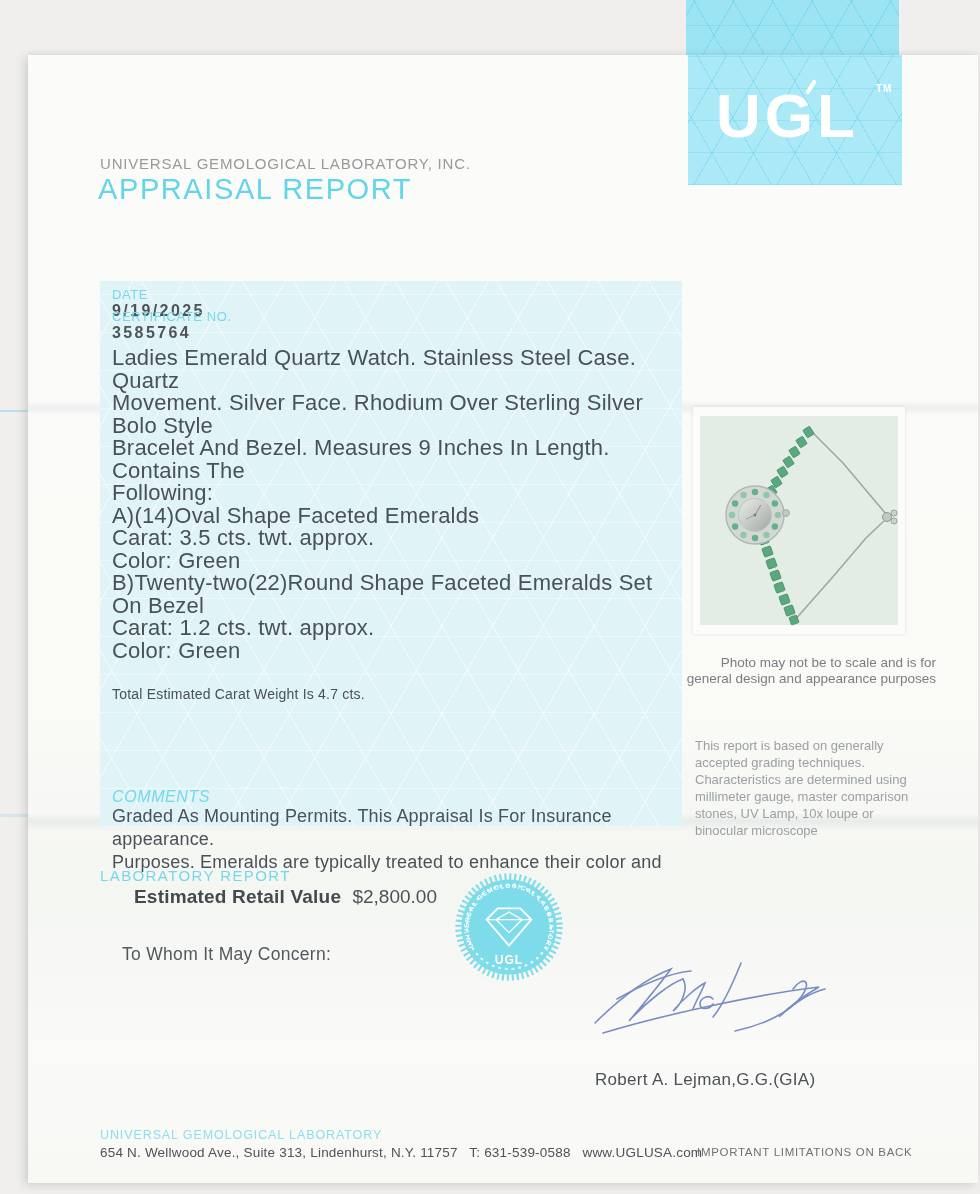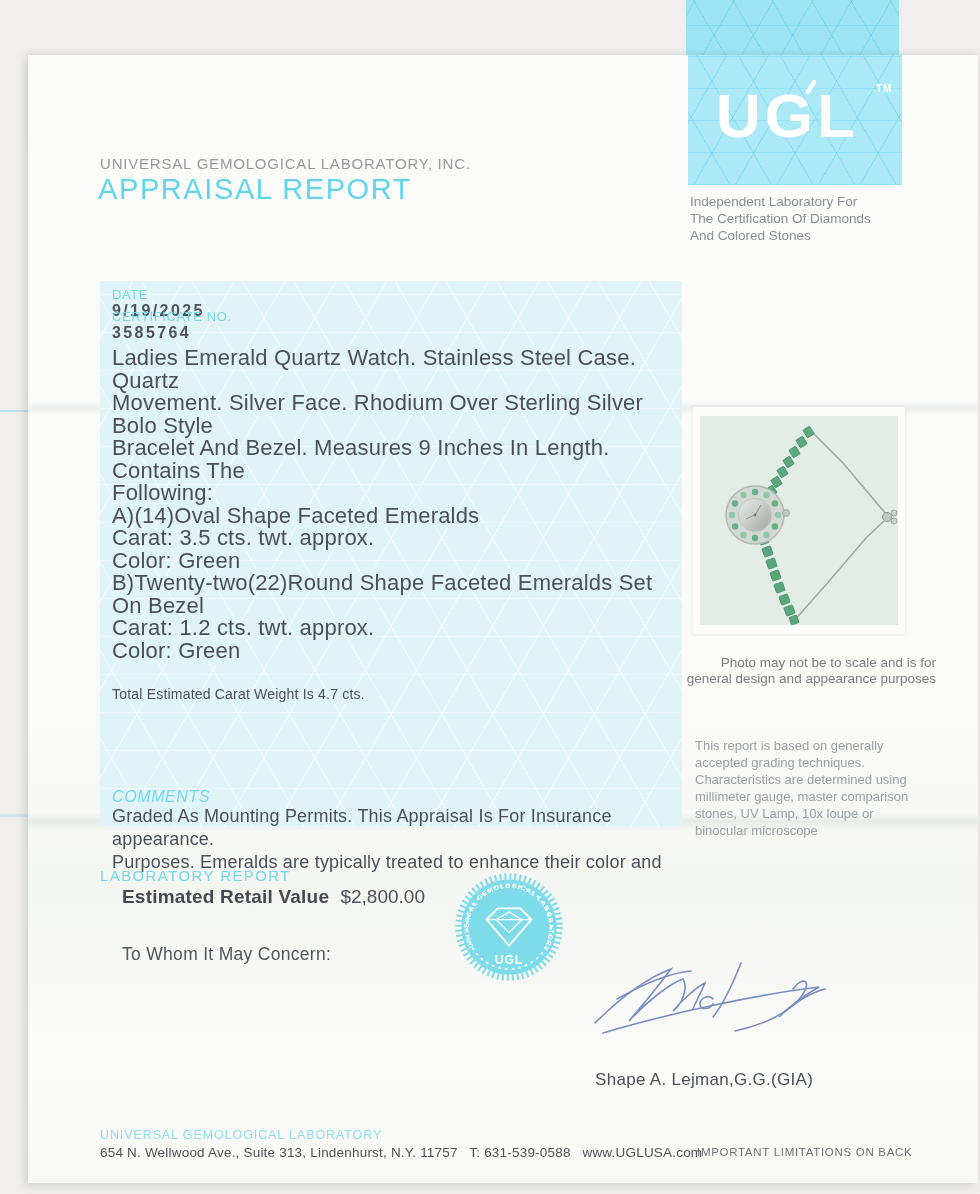--- a/index.html
+++ b/index.html
@@ -55,21 +55,21 @@
       repeating-linear-gradient(0deg, rgba(255,255,255,.45) 0 1px, transparent 1px 38px);
     padding:6px 0 0 12px;box-sizing:border-box;
   }
   .field-row{height:22px;display:flex;align-items:baseline;flex-direction:column;}
   .field-label{font-size:13px;color:#74d8ea;letter-spacing:.6px;margin-right:10px;}
   .field-value{font-size:16px;font-weight:700;color:#4d5458;letter-spacing:2.4px;}
   .description{font-size:22px;line-height:22.5px;color:#4a5156;letter-spacing:.2px;margin-top:16px;}
   .total-line{font-size:14px;color:#4a5156;letter-spacing:.2px;margin-top:24px;height:22px;}
   .comments-label{font-size:16px;color:#74d8ea;letter-spacing:.6px;margin-top:80px;height:15px;font-style:italic;}
   .comments-text{font-size:18px;line-height:23px;color:#4a5156;letter-spacing:.2px;margin-top:2px;}
-  .value-line{margin-top:12px;margin-left:10px;font-size:19px;color:#43494e;}
+  .value-line{margin-top:12px;margin-left:22px;font-size:19px;color:#43494e;}
   .value-line .label{font-weight:700;letter-spacing:.2px;}
   .value-line .amount{font-weight:400;margin-left:6px;color:#4c5257;}
 
   .photo-frame{position:absolute;left:665px;top:352px;width:212px;height:227px;background:#fcfcfa;box-shadow:0 0 3px rgba(150,155,150,.25);}
   .photo-note{position:absolute;left:648px;top:600px;width:260px;text-align:right;font-size:13.5px;line-height:15.5px;color:#7a7e82;}
   .report-basis{position:absolute;left:667px;top:682px;width:215px;font-size:13px;line-height:17px;color:#9aa0a4;}
 
   .lab-report-label{position:absolute;left:72px;top:812px;font-size:15px;letter-spacing:1.4px;color:#74d8ea;}
   .seal{position:absolute;left:425px;top:816px;width:112px;height:112px;}
   .salutation{position:absolute;left:94px;top:889px;font-size:17.5px;color:#53585d;letter-spacing:.3px;}
@@ -92,25 +92,20 @@
   <div class="crease c2"></div>
 
   <div class="org-name">UNIVERSAL GEMOLOGICAL LABORATORY, INC.</div>
   <div class="report-title">APPRAISAL REPORT</div>
 
   <div class="logo-box">
     <div class="logo-text">UGL</div>
     <div class="logo-accent"></div>
     <div class="logo-tm">TM</div>
   </div>
-  <div class="logo-tagline">
-      <div>Independent Laboratory For</div>
-      <div>The Certification Of Diamonds</div>
-      <div>And Colored Stones</div>
-    </div>
 
   <div class="blue-panel">
     <div class="field-row">
       <span class="field-label">DATE</span>
       <span class="field-value">9/19/2025</span>
     </div>
     <div class="field-row">
       <span class="field-label">CERTIFICATE NO.</span>
       <span class="field-value">3585764</span>
     </div>
@@ -246,18 +241,18 @@
         <path d="M34,56 C62,40 88,30 108,28"></path>
         <path d="M100,36 C106,46 98,62 90,68 C100,56 114,44 122,40 C118,50 112,60 110,66"></path>
         <path d="M130,56 C126,51 117,55 117,61 C117,67 126,67 130,61"></path>
         <path d="M158,20 C150,40 140,62 130,74"></path>
         <path d="M20,90 C80,72 170,52 236,44 C222,52 206,64 196,74 C208,62 226,50 242,46"></path>
         <path d="M210,46 C220,32 230,38 218,54 C206,70 180,82 152,88"></path>
       </g>
     </svg>
   </div>
 
-  <div class="signer-name">Shape A. Lejman,G.G.(GIA)</div>
+  <div class="signer-name">Robert A. Lejman,G.G.(GIA)</div>
 
   <div class="footer-org">UNIVERSAL GEMOLOGICAL LABORATORY</div>
   <div class="footer-address">654 N. Wellwood Ave., Suite 313, Lindenhurst, N.Y. 11757   T: 631-539-0588   www.UGLUSA.com</div>
   <div class="footer-limitations">IMPORTANT LIMITATIONS ON BACK</div>
 </div>
 
 </body></html>

